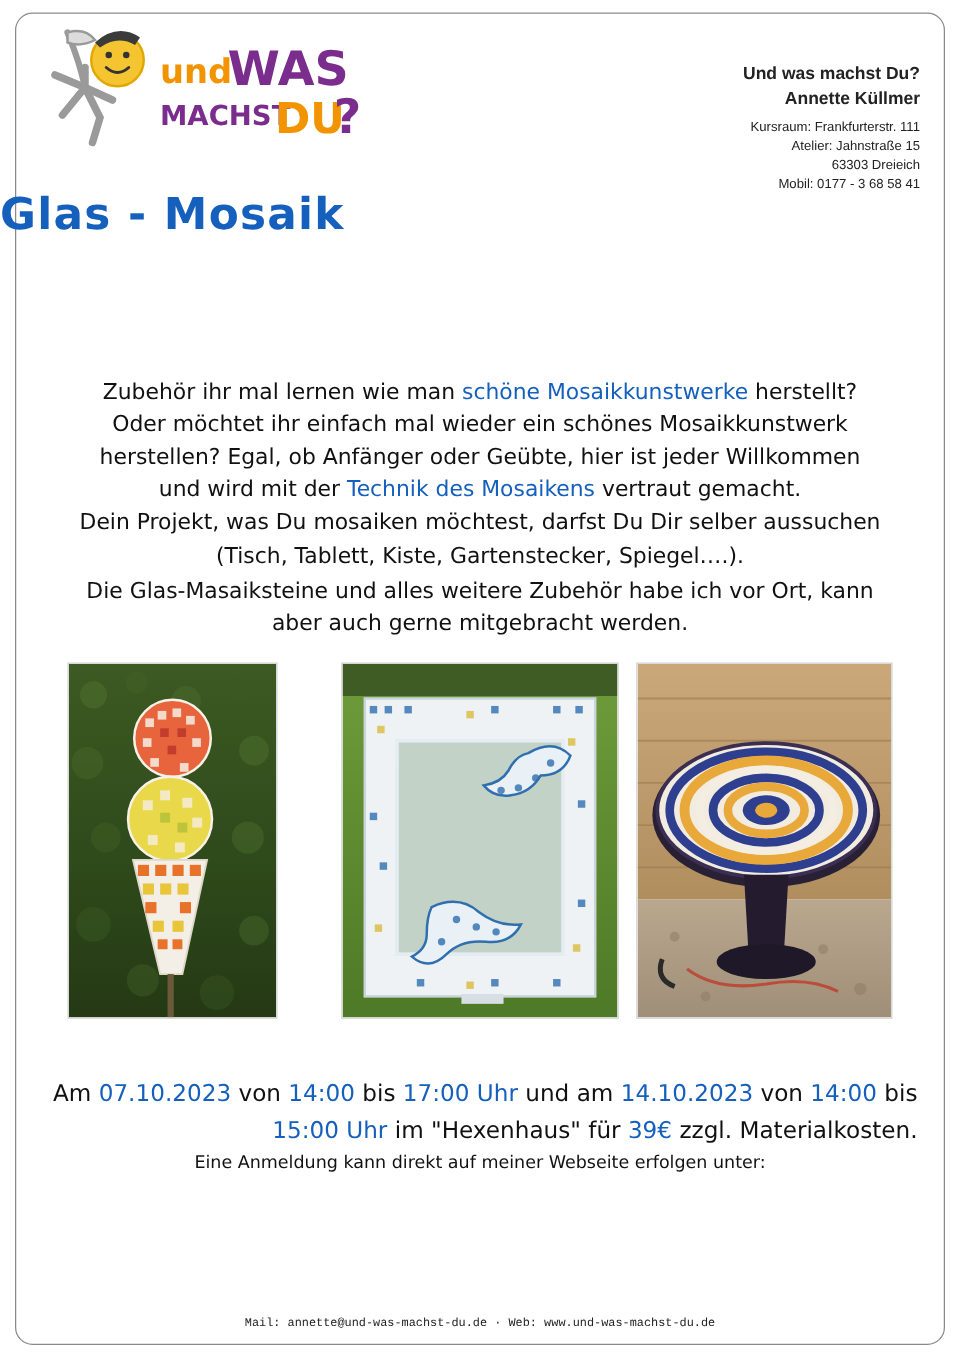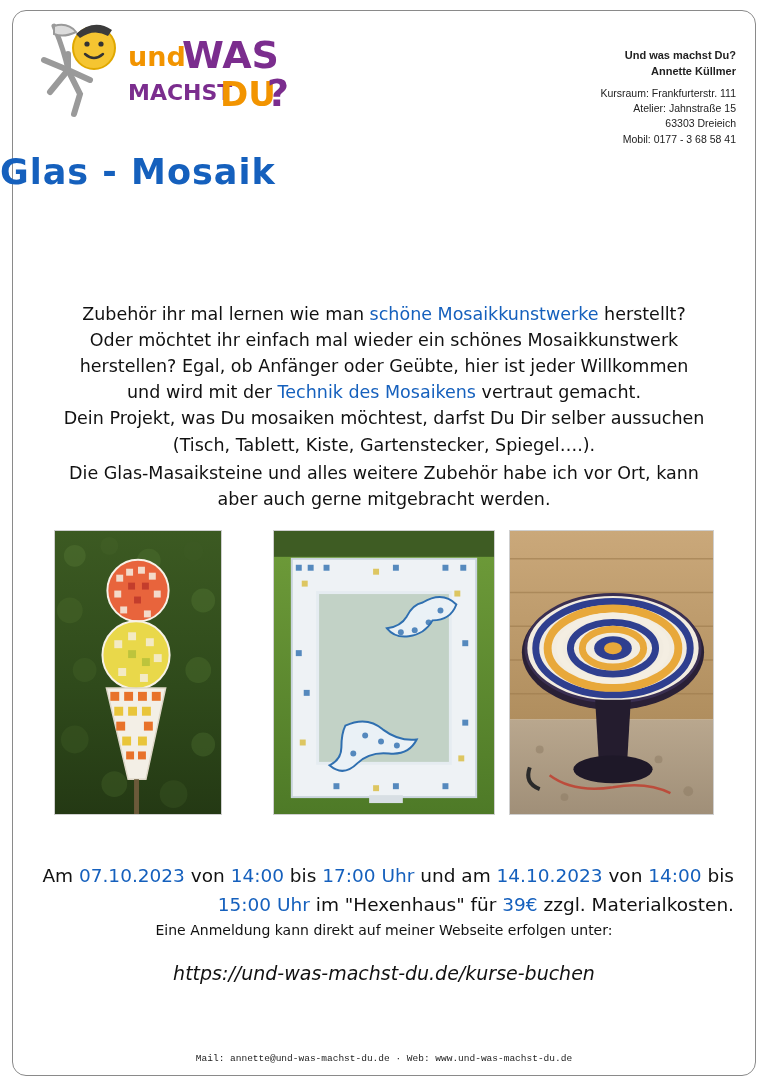--- a/index.html
+++ b/index.html
@@ -58,21 +58,21 @@
     top: 48px;
     width: 260px;
     text-align: right;
     font-family: "Liberation Sans", sans-serif;
     font-size: 10.5px;
     line-height: 1.45;
     color: #222;
   }
   .addr .bold {
     font-weight: bold;
-    font-size: 11px;
+    font-size: 14px;
   }
   .addr .lines {
     margin-top: 6px;
   }
 
   
   .title {
     position: absolute;
     top: 152px;
     left: 0;
@@ -426,17 +426,16 @@
           <path d="M20 238 q-6 16 10 22" stroke="#2a2a2a" stroke-width="4" fill="none"></path>
         </svg>
       </div>
     </div>
 
     <div class="dates">
       <span>Am </span><span class="hl">07.10.2023</span><span> von </span><span class="hl">14:00</span><span> bis </span><span class="hl">17:00 Uhr</span><span> und am </span><span class="hl">14.10.2023</span><span> von </span><span class="hl">14:00</span><span> bis </span><span class="hl">15:00 Uhr</span><span> im "Hexenhaus" für </span><span class="hl">39€</span><span> zzgl. Materialkosten.</span>
     </div>
 
     <div class="reg">Eine Anmeldung kann direkt auf meiner Webseite erfolgen unter:</div>
-    <div class="url">https://und-was-machst-du.de/kurse-buchen</div>
 
     <div class="footer">Mail: annette@und-was-machst-du.de · Web: www.und-was-machst-du.de</div>
   </div>
 </div>
 
 </body></html>

